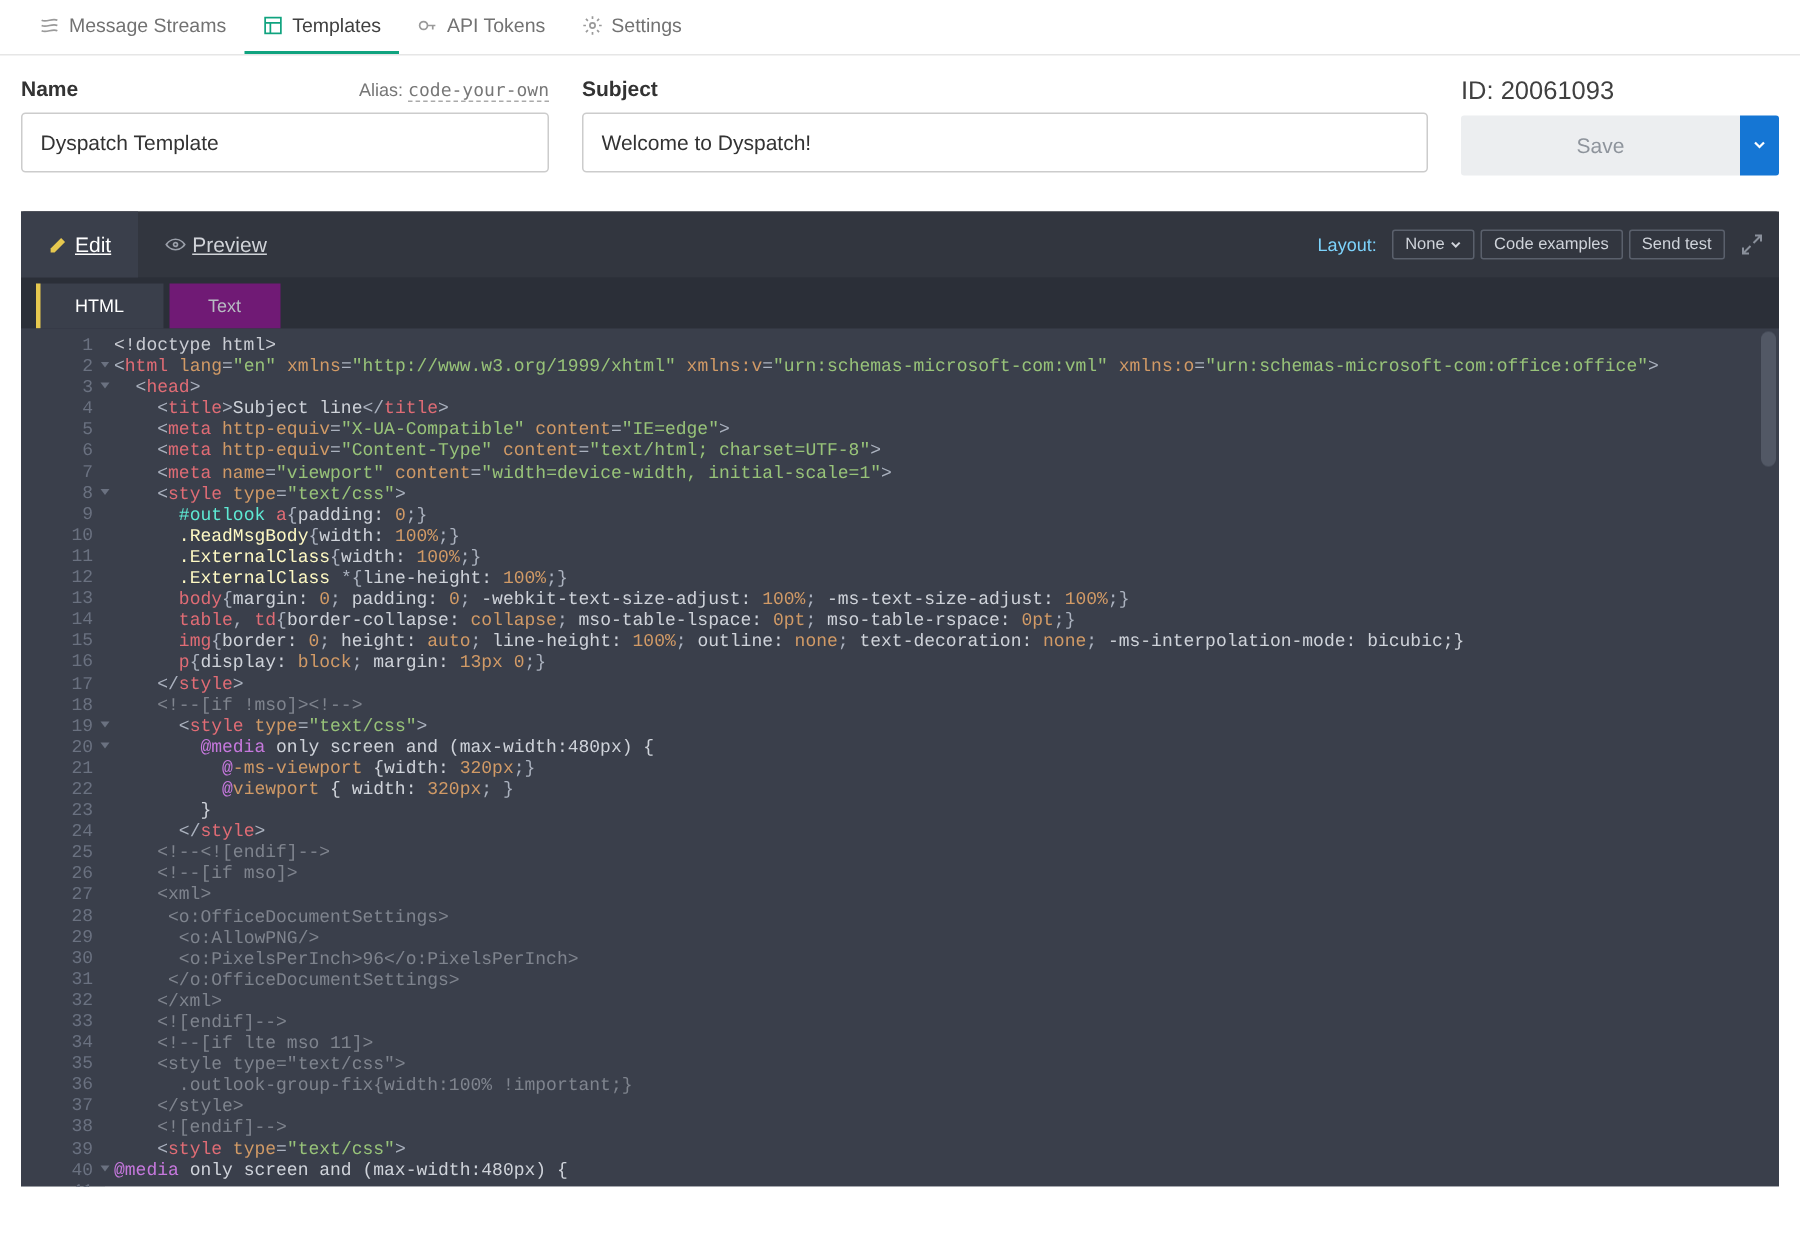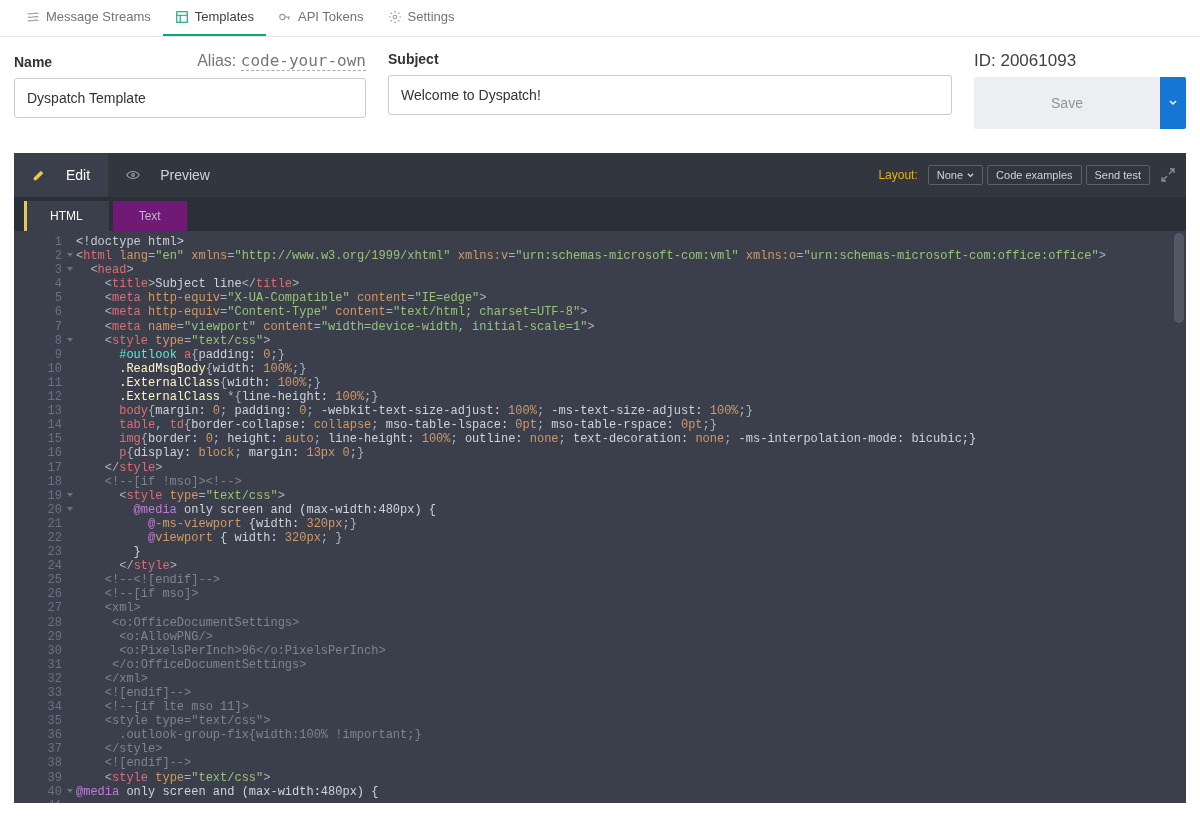--- a/index.html
+++ b/index.html
@@ -9,39 +9,39 @@
   .nav-item { display: flex; align-items: center; gap: 6px; padding: 9px 12px 10px; color: #727272; font-size: 13px; cursor: pointer; border-bottom: 2px solid transparent; }
   .nav-item.active { color: #404040; border-bottom-color: #10a37f; }
   .nav-item.active .nicon { color:#10a37f; }
   .nicon { display:inline-flex; width:14px; height:14px; color:#9a9a9a; }
   .nicon svg { width:14px; height:14px; }
   
   .form-row { display:flex; padding: 14px 14px 4px; gap: 22px; align-items:flex-start; }
   .field { flex:1; display:flex; flex-direction:column; }
   .field-lbl-row { display:flex; justify-content:space-between; align-items:flex-end; margin-bottom:8px;}
   .field-lbl { font-weight:600; font-size:14px; color:#333; }
-  .alias { font-size:16px; color:#777; }
+  .alias { font-size:12px; color:#777; }
   .alias a { color:#777; text-decoration:underline dotted; font-family: Menlo, Consolas, monospace; border-bottom:1px dashed #aaa; text-decoration:none; }
   .id-txt { font-size:17px; color:#404040; text-align:left; margin-bottom:6px; }
   .input { border:1px solid #ccc; border-radius:3px; padding:10px 12px; font-size:14px; color:#333; width:100%; height:40px; }
   .name-col { width: 352px; flex:none; }
   .subj-col { flex:1; }
   .right-col { width:212px; flex:none; display:flex; flex-direction:column; }
-  .save-btn { display:flex; height:52px; }
+  .save-btn { display:flex; height:40px; }
   .save-main { flex:1; background:#eceef0; color:#8e949c; display:flex; align-items:center; justify-content:center; font-size:14px; border-radius:2px 0 0 2px; cursor:not-allowed; }
   .save-caret { width:26px; background:#1576d4; border-radius:0 2px 2px 0; display:flex; align-items:center; justify-content:center; color:#fff; cursor:pointer; }
   
   .editor { margin: 20px 14px 0; background:#2f333d; border-radius:2px 2px 0 0; }
   .edtoolbar { display:flex; align-items:center; background:#32363f; height:44px; padding-right:10px; }
-  .tab { display:flex; align-items:center; gap:20px; padding:0 18px; height:44px; color:#d0d3d8; font-size:14px; cursor:pointer; }
+  .tab { display:flex; align-items:center; gap:4px; padding:0 18px; height:44px; color:#d0d3d8; font-size:14px; cursor:pointer;text-decoration:underline; }
   .tab.active { background:#3a3f4b; color:#fff; }
   .tab .ticon { width:14px; height:14px; display:inline-flex; }
   .tab.active .ticon { color:#e6c84f; }
   .spacer { flex:1; }
-  .layout-lbl { color:#eab308; font-size:12px; margin-right:6px; }
+  .layout-lbl { color:#7dd3fc; font-size:12px; margin-right:6px; }
   .pill { border:1px solid #5a606c; color:#cfd3da; font-size:11px; padding:3px 8px; border-radius:2px; margin-left:4px; cursor:pointer; background:transparent; display:flex; align-items:center; gap:4px; }
   .expand { margin-left:10px; color:#8a909b; cursor:pointer; width:16px; height:16px; }
   
   .subtabs { display:flex; background:#2b2f38; height:34px; padding-left:10px; align-items:stretch; }
   .subtab { display:flex; align-items:center; padding:0 26px; color:#b7bbc2; font-size:12px; cursor:pointer; background:#701a75; margin:4px 4px 0 0; height:30px; }
   .subtab.active { background:#3a3f4b; border-left:3px solid #e6c84f; padding-left:23px; color:#fff; }
   
   .code-wrap { position:relative; display:flex; font-family: Menlo, Consolas, "Courier New", monospace; font-size:12px; line-height:14.1px; background:#3a3f4b; color:#cfd3da; height:572px; overflow:hidden; }
   .gutter { width:56px; text-align:right; padding:4px 8px 4px 0; color:#6a7180; user-select:none; background:#3a3f4b; }
   .gutter div { height:14.1px; position:relative; }

